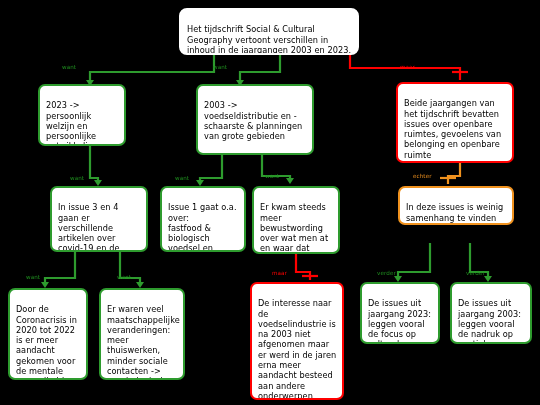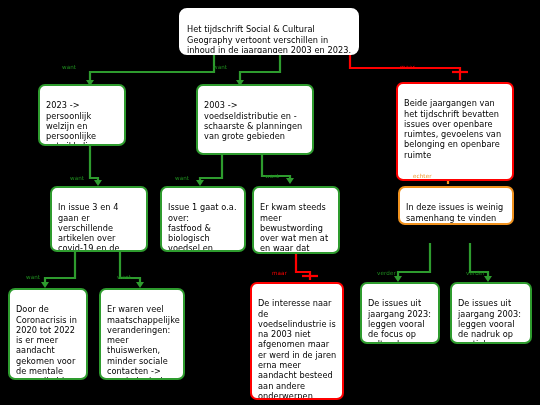--- a/index.html
+++ b/index.html
@@ -103,21 +103,21 @@
   </div>
 
   <div class="node green" style="left:38px; top:84px; width:88px; height:62px;">
     <span>2023 -&gt;  persoonlijk welzijn en persoonlijke ontwikkeling</span>
   </div>
 
   <div class="node green" style="left:196px; top:84px; width:118px; height:71px;">
     <span>2003 -&gt; voedseldistributie en -schaarste  &amp; planningen van grote gebieden</span>
   </div>
 
-  <div class="node red" style="left:396px; top:82px; width:118px; height:99px;">
+  <div class="node red" style="left:396px; top:82px; width:118px; height:81px;">
     <span>Beide jaargangen van het tijdschrift bevatten issues over openbare ruimtes, gevoelens van belonging en openbare ruimte</span>
   </div>
 
   <div class="node green" style="left:50px; top:186px; width:98px; height:66px;">
     <span>In issue 3 en 4 gaan er verschillende artikelen over covid-19 en de effecten daarvan.</span>
   </div>
 
   <div class="node green" style="left:160px; top:186px; width:86px; height:66px;">
     <span>Issue 1 gaat o.a. over:
 fastfood &amp; biologisch voedsel en supermarkten en  biotech</span>

